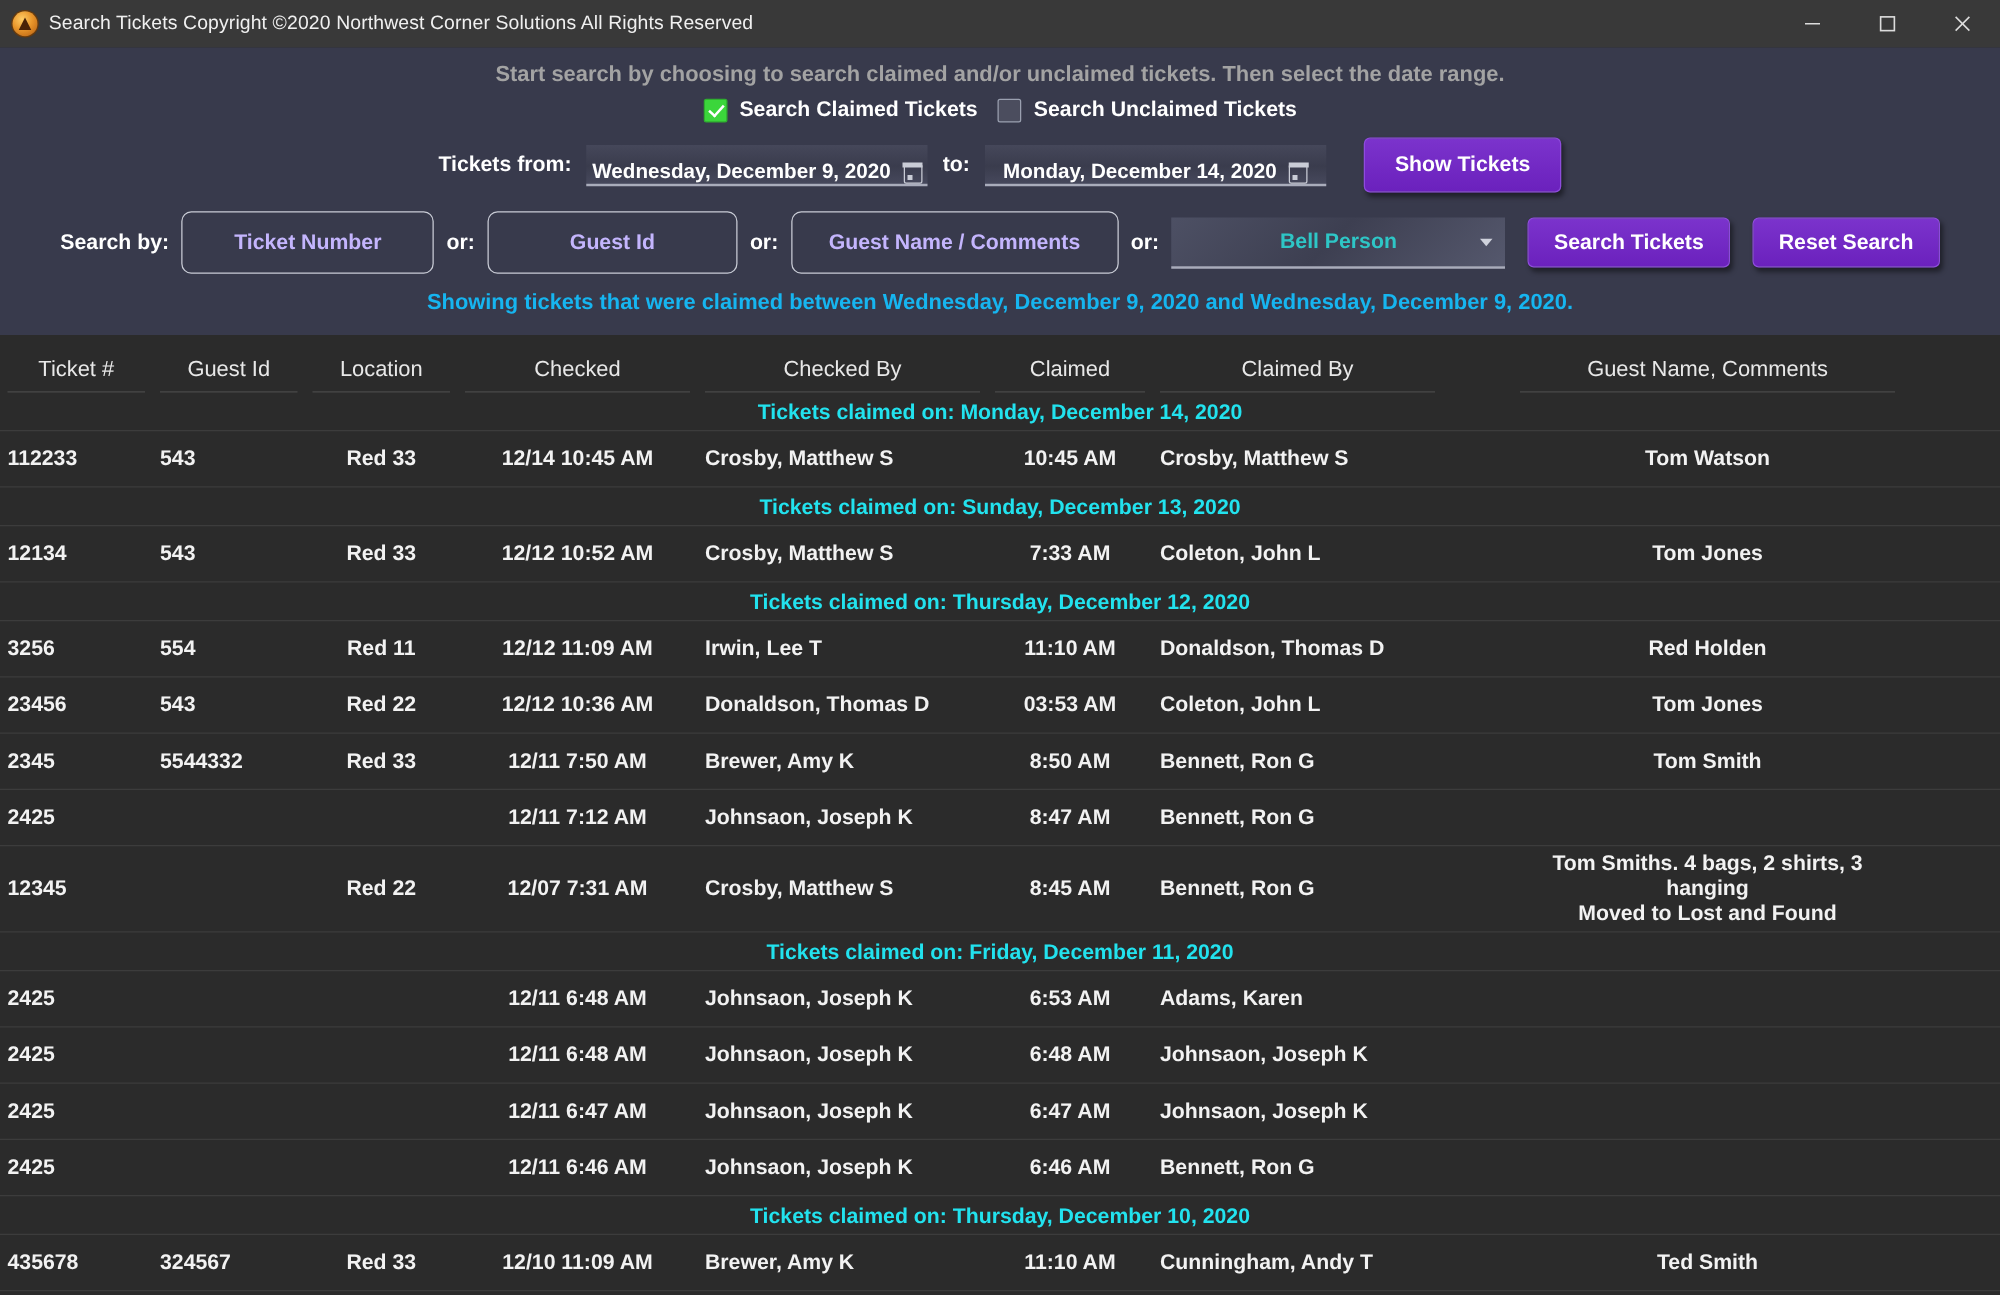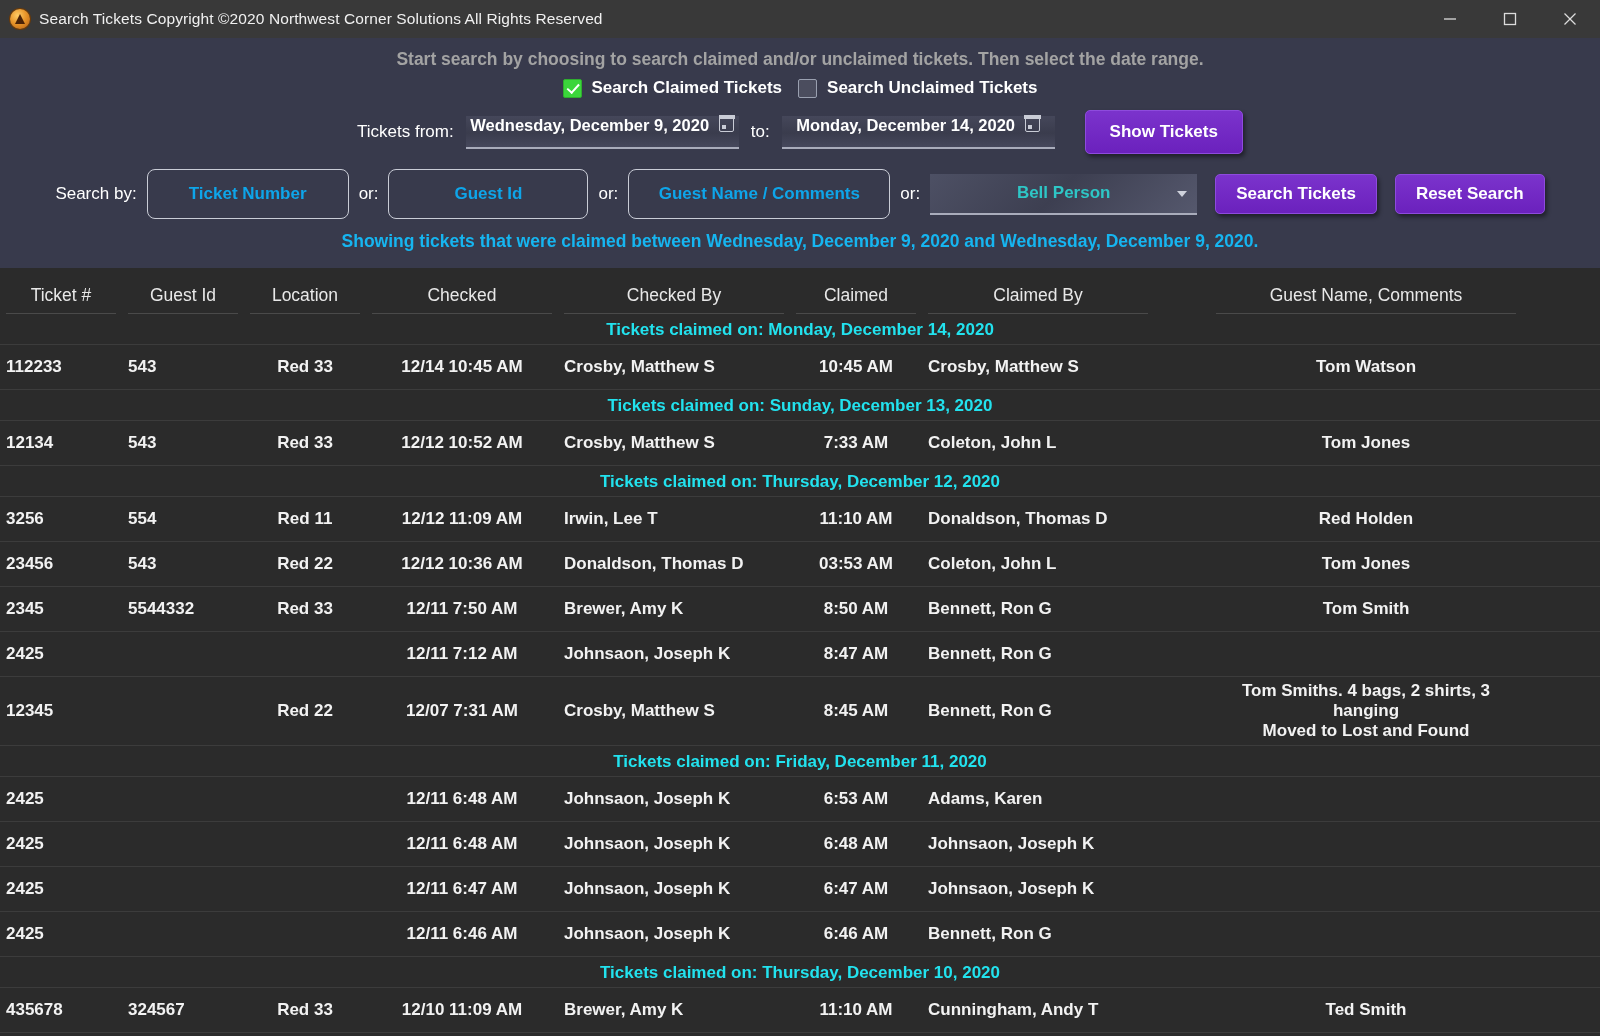--- a/index.html
+++ b/index.html
@@ -110,30 +110,30 @@
   .date-row {
     display: flex;
     justify-content: center;
     align-items: center;
     gap: 12px;
     padding: 4px 0 9px 0;
   }
   .lbl {
     color: #ffffff;
     font-size: 17px;
-    font-weight: normal;
+    font-weight: bold;
     white-space: nowrap;
   }
   .datepicker {
     width: 273px;
     height: 33px;
     background: linear-gradient(180deg, #45475a 0%, #3a3c4d 55%, #46485c 100%);
     border-bottom: 2px solid #a9acbb;
     display: flex;
-    align-items: flex-start;
+    align-items: flex-end;
     justify-content: center;
     gap: 10px;
     padding: 0 8px;
   }
   .datepicker .dtext {
     color: #ffffff;
     font-size: 16.5px;
     font-weight: bold;
     white-space: nowrap;
   }
@@ -180,21 +180,21 @@
     height: 50px;
     border: 1px solid #c9ccd6;
     border-radius: 8px;
     background: transparent;
     display: flex;
     align-items: center;
     justify-content: center;
     padding: 0 14px;
   }
   .txtfield .ph {
-    color: #0ea5e9;
+    color: #c4b5fd;
     font-size: 17px;
     font-weight: bold;
     white-space: nowrap;
   }
   .f-ticket { width: 202px; }
   .f-guest  { width: 200px; }
   .f-name   { width: 262px; }
 
   .combo {
     width: 267px;

